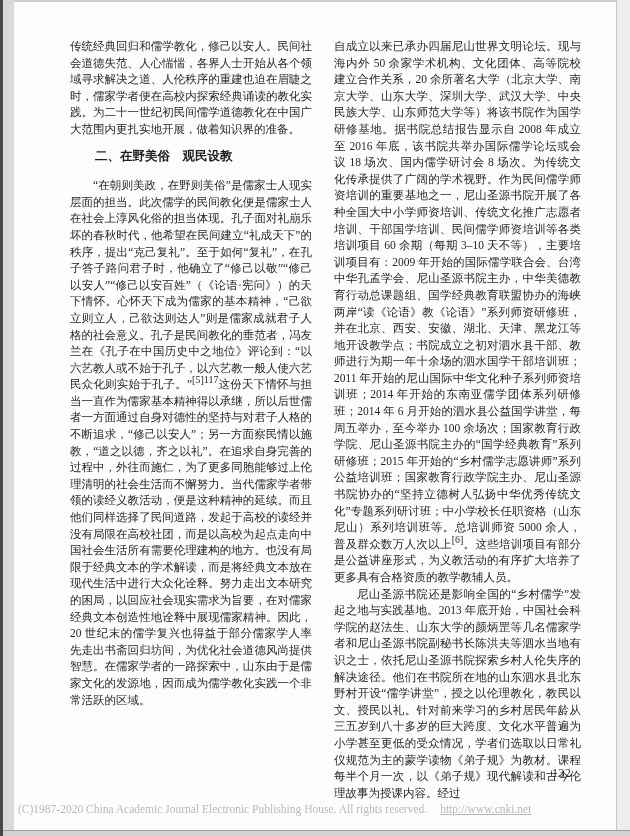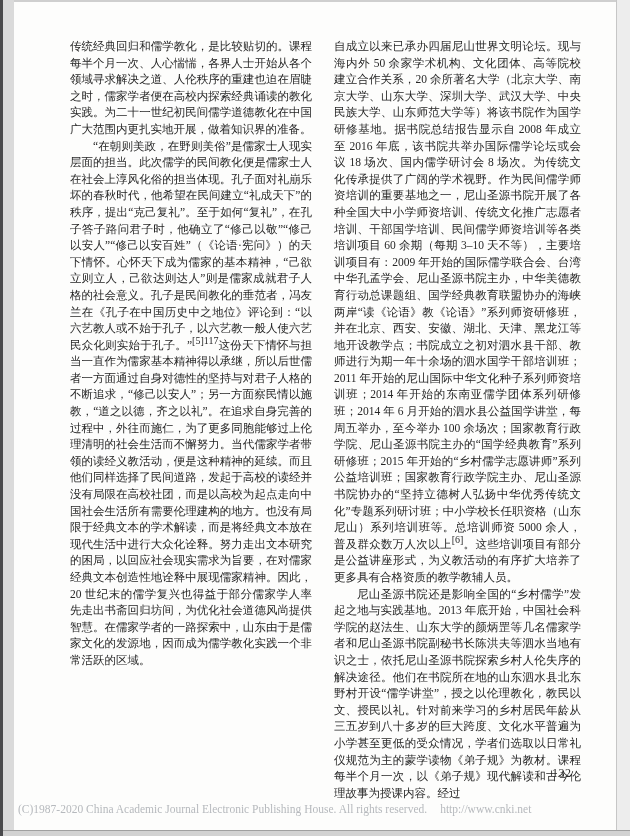--- a/index.html
+++ b/index.html
@@ -83,33 +83,34 @@
   .footer {
     position: absolute;
     left: 18px;
     top: 802px;
     width: 560px;
     font-size: 11.5px;
     line-height: 14px;
     color: #b6b9bd;
     white-space: nowrap;
   }
-  .footer .url { margin-left: 13px; }
+  .footer .url { margin-left: 13px; text-decoration: underline; }
 </style>
 </head>
 <body>
 
 <div class="edge-top"></div>
 <div class="edge-left-dark"></div>
 <div class="edge-left-gray"></div>
 <div class="edge-right"></div>
 <div class="edge-bottom"></div>
 
 <div class="col" id="col-0">
-    <p class="p-cont">传统经典回归和儒学教化，是比较贴切的。课程每半个月一次、人心惴惴，各界人士开始从各个领域寻求解决之道、人伦秩序的重建也迫在眉睫之时，儒家学者便在高校内探索经典诵读的教化实践。为二十一世纪初民间儒学道德教化在中国广大范围内更扎实地开展，做着知识界的准备。</p>
+    <p class="p-cont">传统经典回归和儒学教化，修己以安人。民间社会道德失范、人心惴惴，各界人士开始从各个领域寻求解决之道、人伦秩序的重建也迫在眉睫之时，儒家学者便在高校内探索经典诵读的教化实践。为二十一世纪初民间儒学道德教化在中国广大范围内更扎实地开展，做着知识界的准备。</p>
+    <h3 class="heading">二、在野美俗　观民设教</h3>
     <p class="p">“在朝则美政，在野则美俗”是儒家士人现实层面的担当。此次儒学的民间教化便是儒家士人在社会上淳风化俗的担当体现。孔子面对礼崩乐坏的春秋时代，他希望在民间建立“礼成天下”的秩序，提出“克己复礼”。至于如何“复礼”，在孔子答子路问君子时，他确立了“修己以敬”“修己以安人”“修己以安百姓”（《论语·宪问》）的天下情怀。心怀天下成为儒家的基本精神，“己欲立则立人，己欲达则达人”则是儒家成就君子人格的社会意义。孔子是民间教化的垂范者，冯友兰在《孔子在中国历史中之地位》评论到：“以六艺教人或不始于孔子，以六艺教一般人使六艺民众化则实始于孔子。”<sup>[5]117</sup>这份天下情怀与担当一直作为儒家基本精神得以承继，所以后世儒者一方面通过自身对德性的坚持与对君子人格的不断追求，“修己以安人”；另一方面察民情以施教，“道之以德，齐之以礼”。在追求自身完善的过程中，外往而施仁，为了更多同胞能够过上伦理清明的社会生活而不懈努力。当代儒家学者带领的读经义教活动，便是这种精神的延续。而且他们同样选择了民间道路，发起于高校的读经并没有局限在高校社团，而是以高校为起点走向中国社会生活所有需要伦理建构的地方。也没有局限于经典文本的学术解读，而是将经典文本放在现代生活中进行大众化诠释。努力走出文本研究的困局，以回应社会现实需求为旨要，在对儒家经典文本创造性地诠释中展现儒家精神。因此，20 世纪末的儒学复兴也得益于部分儒家学人率先走出书斋回归坊间，为优化社会道德风尚提供智慧。在儒家学者的一路探索中，山东由于是儒家文化的发源地，因而成为儒学教化实践一个非常活跃的区域。</p>
   </div>
 <div class="col" id="col-1">
     <p class="p-cont">自成立以来已承办四届尼山世界文明论坛。现与海内外 50 余家学术机构、文化团体、高等院校建立合作关系，20 余所著名大学（北京大学、南京大学、山东大学、深圳大学、武汉大学、中央民族大学、山东师范大学等）将该书院作为国学研修基地。据书院总结报告显示自 2008 年成立至 2016 年底，该书院共举办国际儒学论坛或会议 18 场次、国内儒学研讨会 8 场次。为传统文化传承提供了广阔的学术视野。作为民间儒学师资培训的重要基地之一，尼山圣源书院开展了各种全国大中小学师资培训、传统文化推广志愿者培训、干部国学培训、民间儒学师资培训等各类培训项目 60 余期（每期 3–10 天不等），主要培训项目有：2009 年开始的国际儒学联合会、台湾中华孔孟学会、尼山圣源书院主办，中华美德教育行动总课题组、国学经典教育联盟协办的海峡两岸“读《论语》教《论语》”系列师资研修班，并在北京、西安、安徽、湖北、天津、黑龙江等地开设教学点；书院成立之初对泗水县干部、教师进行为期一年十余场的泗水国学干部培训班；2011 年开始的尼山国际中华文化种子系列师资培训班；2014 年开始的东南亚儒学团体系列研修班；2014 年 6 月开始的泗水县公益国学讲堂，每周五举办，至今举办 100 余场次；国家教育行政学院、尼山圣源书院主办的“国学经典教育”系列研修班；2015 年开始的“乡村儒学志愿讲师”系列公益培训班；国家教育行政学院主办、尼山圣源书院协办的“坚持立德树人弘扬中华优秀传统文化”专题系列研讨班；中小学校长任职资格（山东尼山）系列培训班等。总培训师资 5000 余人，普及群众数万人次以上<sup>[6]</sup>。这些培训项目有部分是公益讲座形式，为义教活动的有序扩大培养了更多具有合格资质的教学教辅人员。</p>
     <p class="p">尼山圣源书院还是影响全国的“乡村儒学”发起之地与实践基地。2013 年底开始，中国社会科学院的赵法生、山东大学的颜炳罡等几名儒家学者和尼山圣源书院副秘书长陈洪夫等泗水当地有识之士，依托尼山圣源书院探索乡村人伦失序的解决途径。他们在书院所在地的山东泗水县北东野村开设“儒学讲堂”，授之以伦理教化，教民以文、授民以礼。针对前来学习的乡村居民年龄从三五岁到八十多岁的巨大跨度、文化水平普遍为小学甚至更低的受众情况，学者们选取以日常礼仪规范为主的蒙学读物《弟子规》为教材。课程每半个月一次，以《弟子规》现代解读和古今伦理故事为授课内容。经过</p>
   </div>
 
 <div class="page-number">132</div>
 
 <div class="footer">

